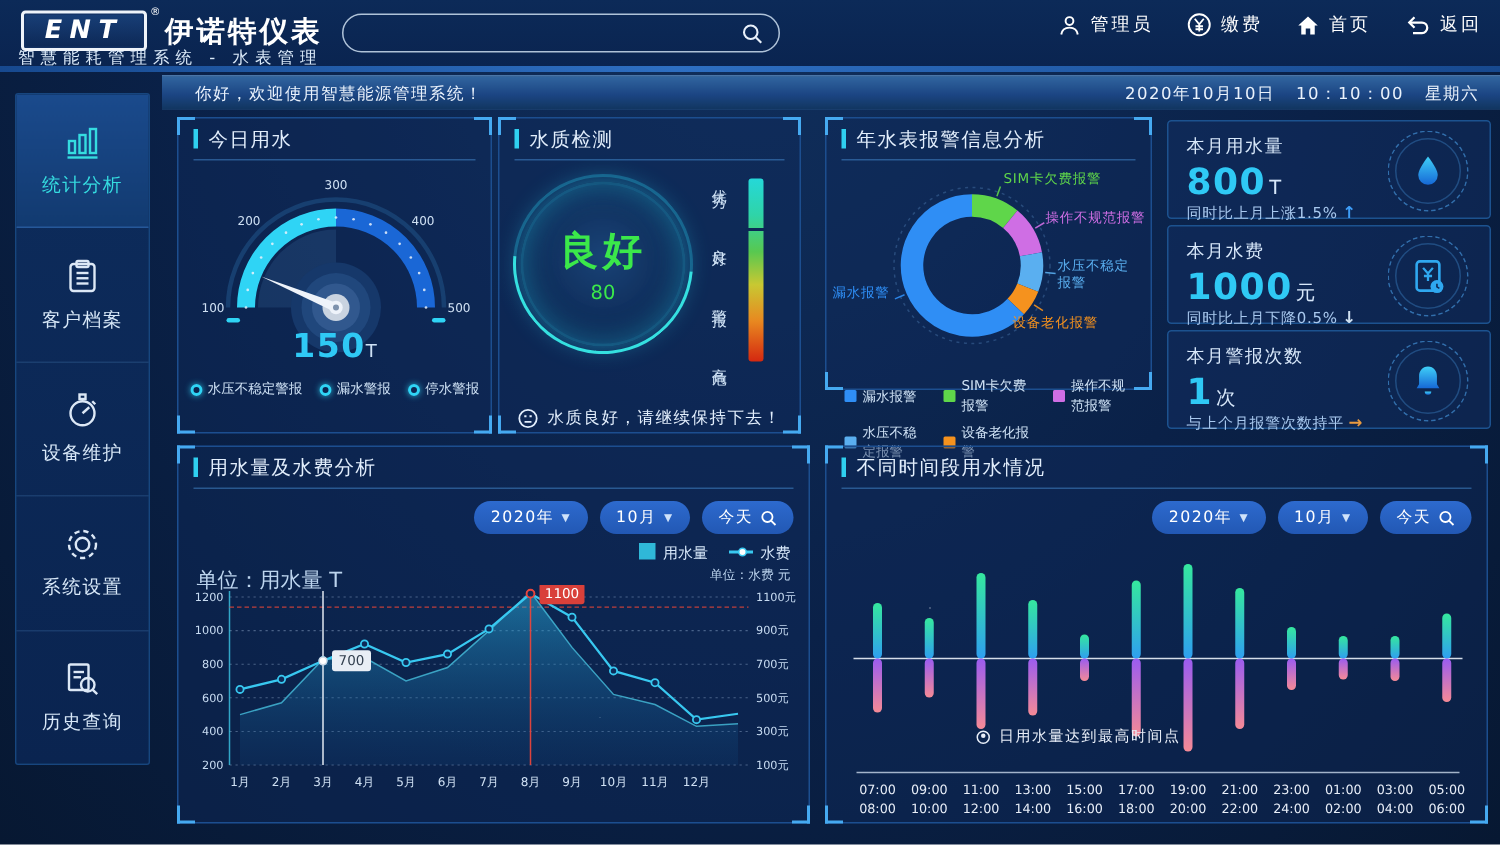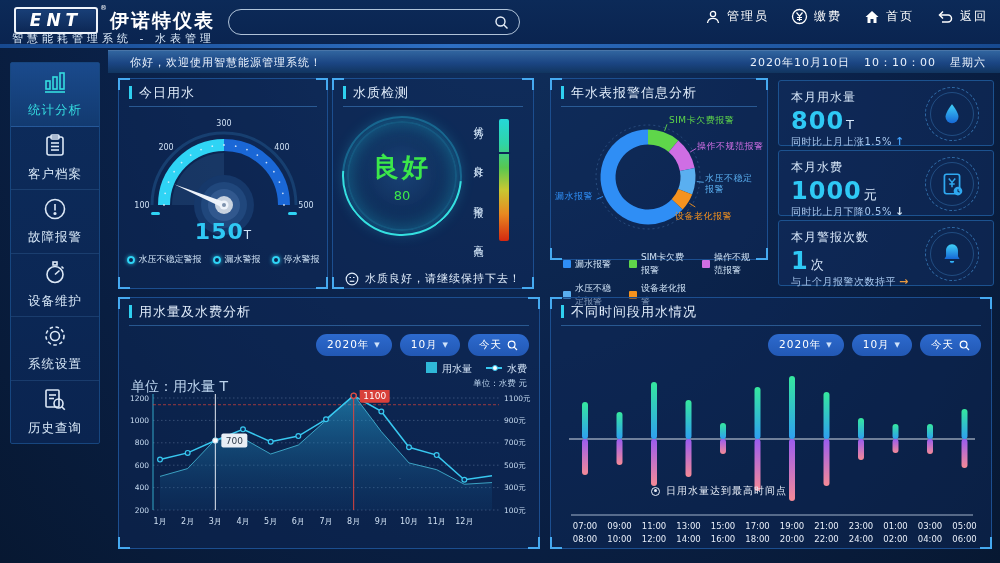--- a/index.html
+++ b/index.html
@@ -35,21 +35,21 @@
   .hdr-actions { position:absolute; right:12px; top:0; height:33px; display:flex; gap:22px; align-items:center; }
   .hdr-act { display:flex; align-items:center; gap:6px; font-size:12px; color:#fff; letter-spacing:2px; cursor:pointer; }
   
   .welcome { position:absolute; left:108px; top:50px; width:892px; height:23px;
     background:linear-gradient(180deg,#31659f 0%,#1b4583 55%,#11355f 100%);
     border-top:1px solid rgba(110,160,215,.6);
     display:flex; align-items:center; font-size:11px; color:#eaf2fc; }
   .welcome-text { margin-left:22px; letter-spacing:1px; }
   .datetime { margin-left:auto; margin-right:14px; display:flex; gap:14px; letter-spacing:1px; }
   
-  .sidebar { position:absolute; left:10px; top:62px; width:90px; height:382px;
+  .sidebar { position:absolute; left:10px; top:62px; width:90px; height:448px;
     background:linear-gradient(180deg,#0d2c5c,#0a2450);
     border:1px solid #17467f; border-radius:2px; display:flex; flex-direction:column; }
   .side-item { flex:1; display:flex; flex-direction:column; align-items:center; justify-content:center;
     gap:7px; border-bottom:1px solid rgba(80,140,200,.22); cursor:pointer; }
   .side-item:last-child { border-bottom:none; }
   .side-item .lbl { font-size:12.5px; color:#d8e8f8; letter-spacing:1px; }
   .side-item.active { background:linear-gradient(180deg,#1a4a8c,#123a70); }
   .side-item.active .lbl { color:#35dce0; }
   
   .panel { position:absolute; background:rgba(15,42,90,.45); border:1px solid #1c4e8f; }
@@ -220,28 +220,20 @@
   </div>
   <div class="side-item">
     <svg width="26" height="26" viewBox="0 0 26 26" fill="none" stroke="#dce8f6" stroke-width="1.6">
       <rect x="5" y="4" width="16" height="18" rx="2"></rect>
         <rect x="9" y="2" width="8" height="4" rx="1"></rect>
       <line x1="9" y1="10" x2="17" y2="10"></line>
         <line x1="9" y1="13.5" x2="17" y2="13.5"></line>
         <line x1="9" y1="17" x2="17" y2="17"></line>
     </svg>
     <span class="lbl">客户档案</span>
-  </div>
-  <div class="side-item">
-    <svg width="26" height="26" viewBox="0 0 26 26" fill="none" stroke="#dce8f6" stroke-width="1.6">
-      <circle cx="13" cy="13" r="9.5"></circle>
-        <line x1="13" y1="8" x2="13" y2="14.5"></line>
-        <circle cx="13" cy="17.5" r="0.8" fill="#dce8f6"></circle>
-    </svg>
-    <span class="lbl">故障报警</span>
   </div>
   <div class="side-item">
     <svg width="26" height="26" viewBox="0 0 26 26" fill="none" stroke="#dce8f6" stroke-width="1.6">
       <circle cx="13" cy="14.5" r="8"></circle>
         <rect x="11" y="2" width="4" height="3"></rect>
         <line x1="13" y1="14.5" x2="17.5" y2="10.5"></line>
         <line x1="19.5" y1="6.5" x2="21.5" y2="8.5"></line>
     </svg>
     <span class="lbl">设备维护</span>
   </div>

